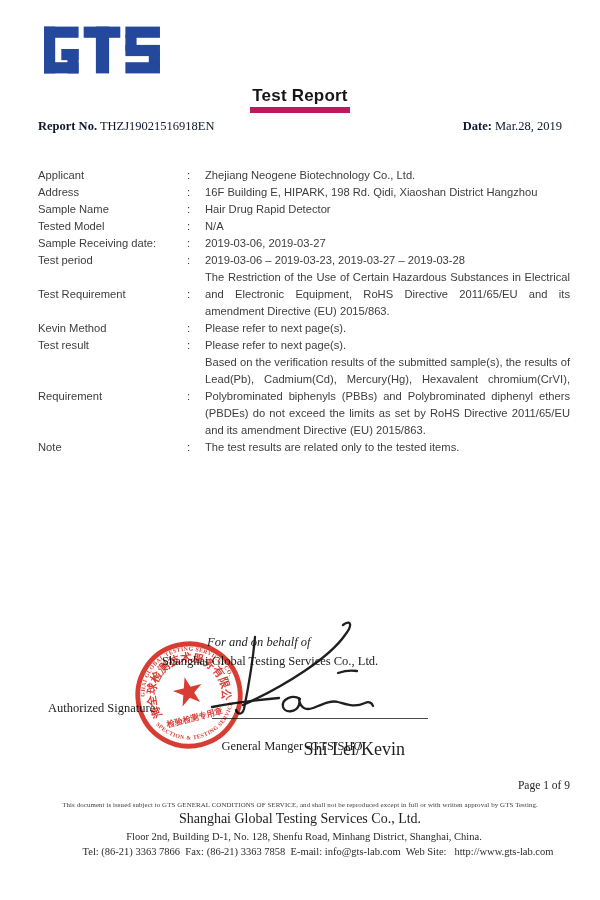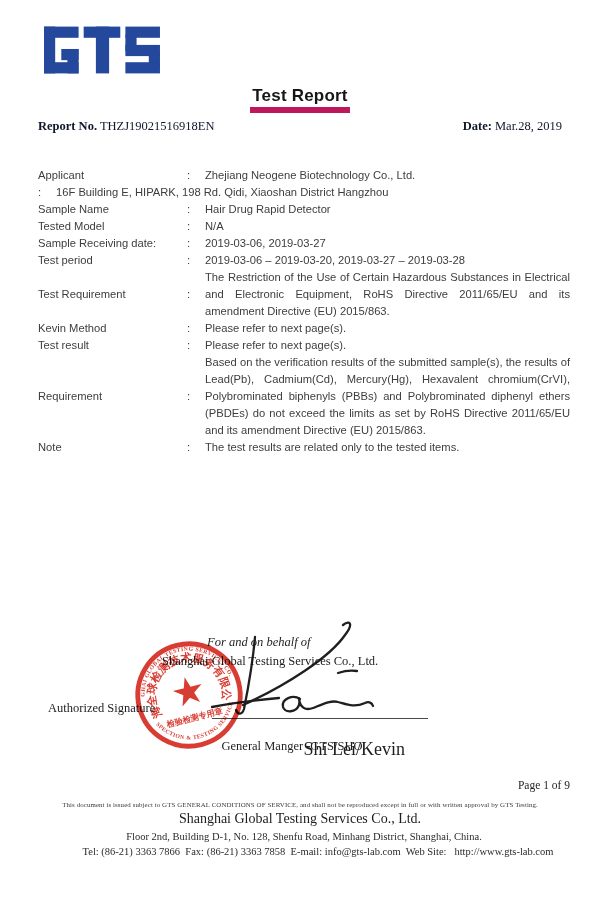--- a/index.html
+++ b/index.html
@@ -131,20 +131,21 @@
     </div>
   </div>
 
   <div class="info-table">
     <div class="info-row">
       <div class="info-label">Applicant</div>
       <div class="info-colon">:</div>
       <div class="info-value">Zhejiang Neogene Biotechnology Co., Ltd.</div>
     </div>
     <div class="info-row">
+      <div class="info-label">Address</div>
       <div class="info-colon">:</div>
       <div class="info-value">16F Building E, HIPARK, 198 Rd. Qidi, Xiaoshan District Hangzhou</div>
     </div>
     <div class="info-row">
       <div class="info-label">Sample Name</div>
       <div class="info-colon">:</div>
       <div class="info-value">Hair Drug Rapid Detector</div>
     </div>
     <div class="info-row">
       <div class="info-label">Tested Model</div>
@@ -152,21 +153,21 @@
       <div class="info-value">N/A</div>
     </div>
     <div class="info-row">
       <div class="info-label">Sample Receiving date:</div>
       <div class="info-colon">:</div>
       <div class="info-value">2019-03-06, 2019-03-27</div>
     </div>
     <div class="info-row">
       <div class="info-label">Test period</div>
       <div class="info-colon">:</div>
-      <div class="info-value">2019-03-06 – 2019-03-20, 2019-03-27 – 2019-03-28</div>
+      <div class="info-value">2019-03-06 – 2019-03-23, 2019-03-27 – 2019-03-28</div>
     </div>
     <div class="info-row">
       <div class="info-label">Test Requirement</div>
       <div class="info-colon">:</div>
       <div class="info-value">The Restriction of the Use of Certain Hazardous Substances in Electrical and Electronic Equipment, RoHS Directive 2011/65/EU and its amendment Directive (EU) 2015/863.</div>
     </div>
     <div class="info-row">
       <div class="info-label">Kevin Method</div>
       <div class="info-colon">:</div>
       <div class="info-value">Please refer to next page(s).</div>

